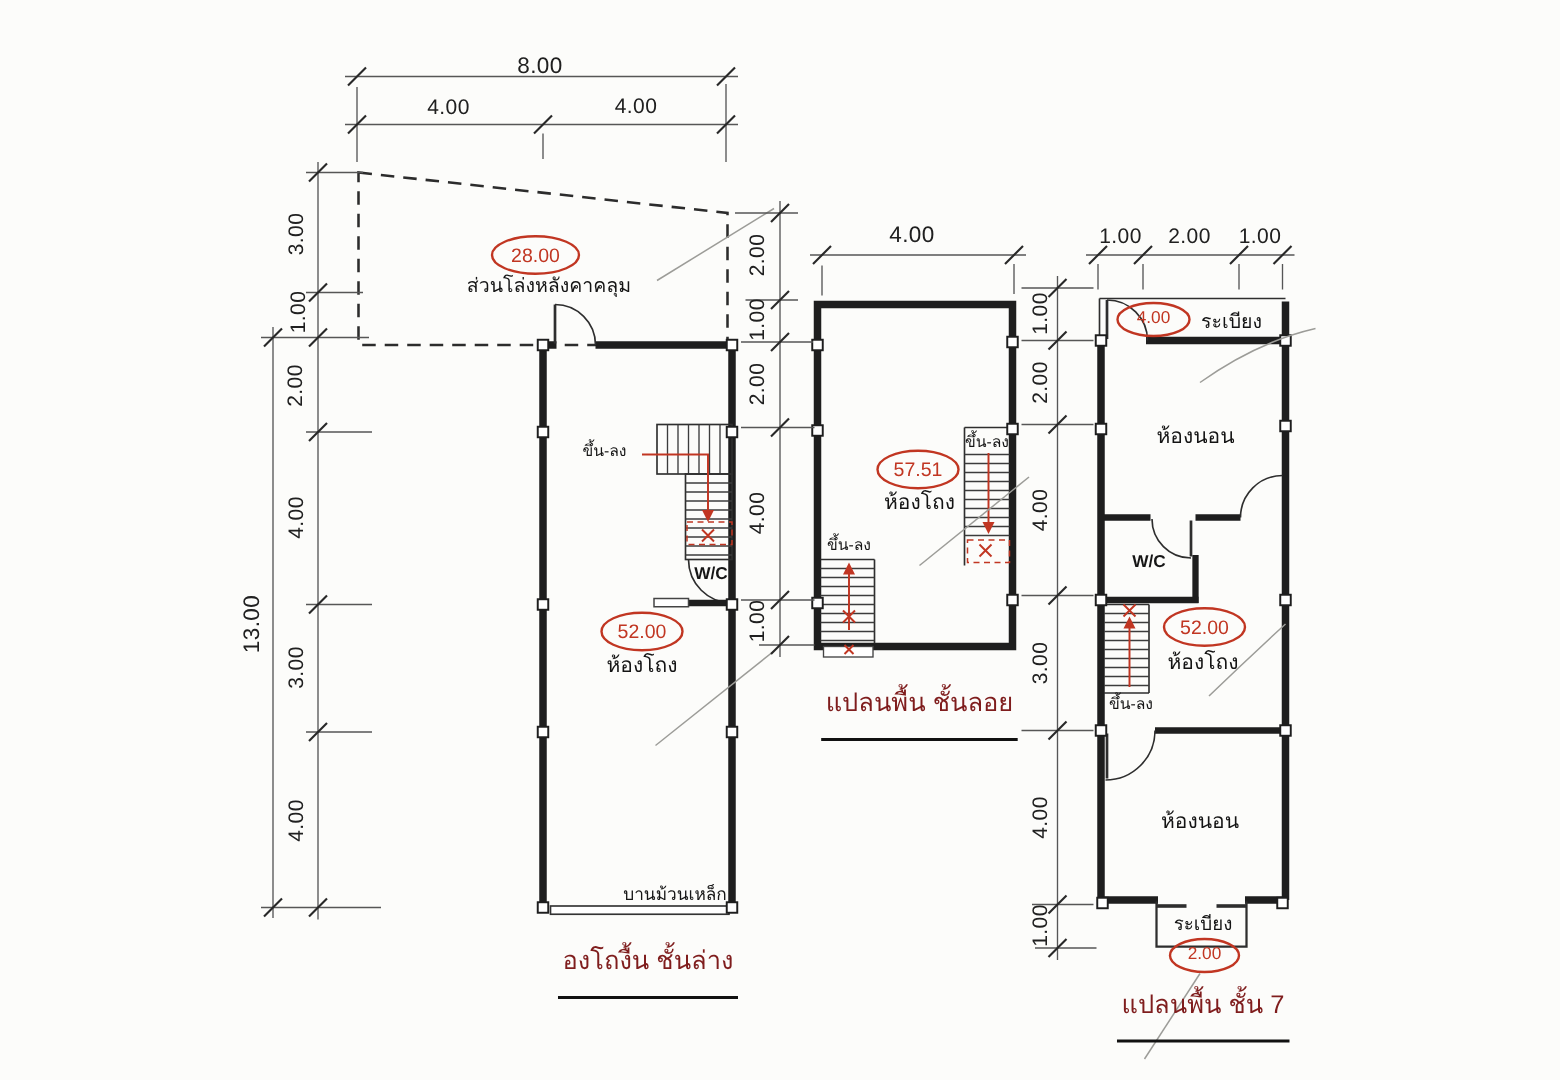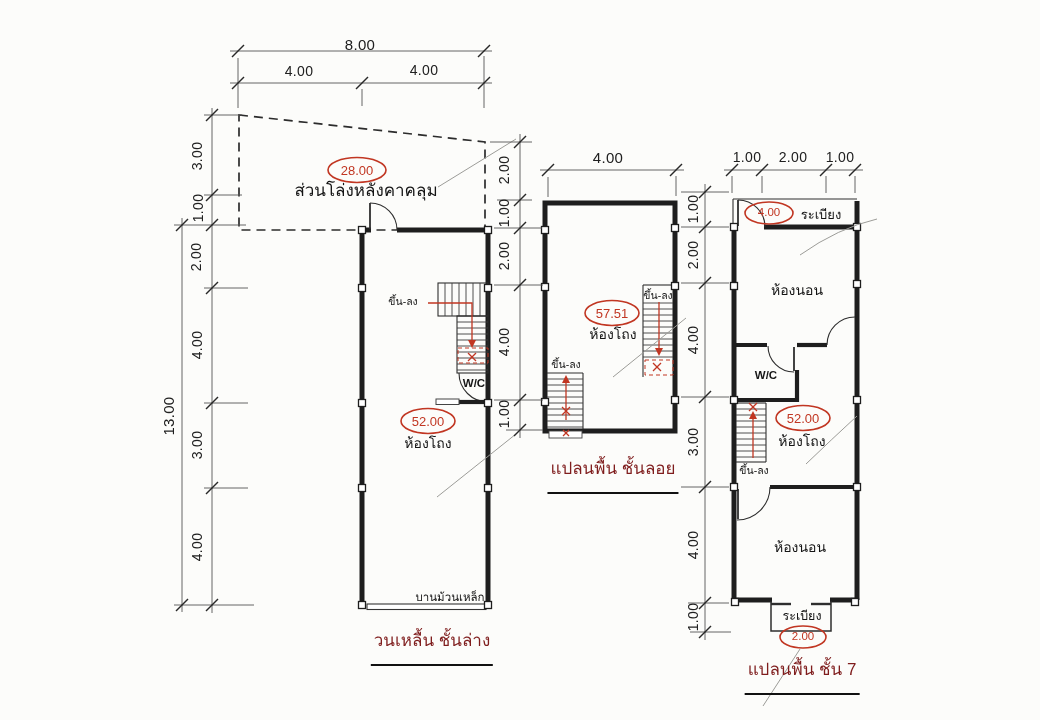--- a/index.html
+++ b/index.html
@@ -299,27 +299,27 @@
   <div class="lbl dim" style="left:793px;top:157px">2.00</div>
   <div class="lbl dim" style="left:840px;top:157px">1.00</div>
   <div class="lbl dim v" style="left:693px;top:209px">1.00</div>
   <div class="lbl dim v" style="left:693px;top:255px">2.00</div>
   <div class="lbl dim v" style="left:693px;top:340px">4.00</div>
   <div class="lbl dim v" style="left:693px;top:442px">3.00</div>
   <div class="lbl dim v" style="left:693px;top:545px">4.00</div>
   <div class="lbl dim v" style="left:693px;top:617px">1.00</div>
 
   <div class="lbl redv" style="left:357px;top:170px">28.00</div>
-  <div class="lbl room" style="left:366px;top:190px;font-size:17px">ส่วนโล่งหลังคาคลุม</div>
+  <div class="lbl room" style="left:366px;top:190px;font-size:13px">ส่วนโล่งหลังคาคลุม</div>
   <div class="lbl small" style="left:403px;top:301px">ขึ้น-ลง</div>
   <div class="lbl wc" style="left:474px;top:384px">W/C</div>
   <div class="lbl redv" style="left:428px;top:421px">52.00</div>
   <div class="lbl room" style="left:428px;top:443px">ห้องโถง</div>
   <div class="lbl note" style="left:450px;top:598px">บานม้วนเหล็ก</div>
-  <div class="lbl title" style="left:432px;top:649px">วนเหลื้น ชั้นล่าง</div>
+  <div class="lbl title" style="left:432px;top:649px">องโถงื้น ชั้นล่าง</div>
 
   <div class="lbl redv" style="left:612px;top:313px">57.51</div>
   <div class="lbl room" style="left:613px;top:334px">ห้องโถง</div>
   <div class="lbl small" style="left:658px;top:295px">ขึ้น-ลง</div>
   <div class="lbl small" style="left:566px;top:364px">ขึ้น-ลง</div>
   <div class="lbl title" style="left:613px;top:477px">แปลนพื้น ชั้นลอย</div>
 
   <div class="lbl redv sm" style="left:769px;top:213px">4.00</div>
   <div class="lbl room" style="left:821px;top:214px;font-size:13px">ระเบียง</div>
   <div class="lbl room" style="left:797px;top:290px">ห้องนอน</div>

